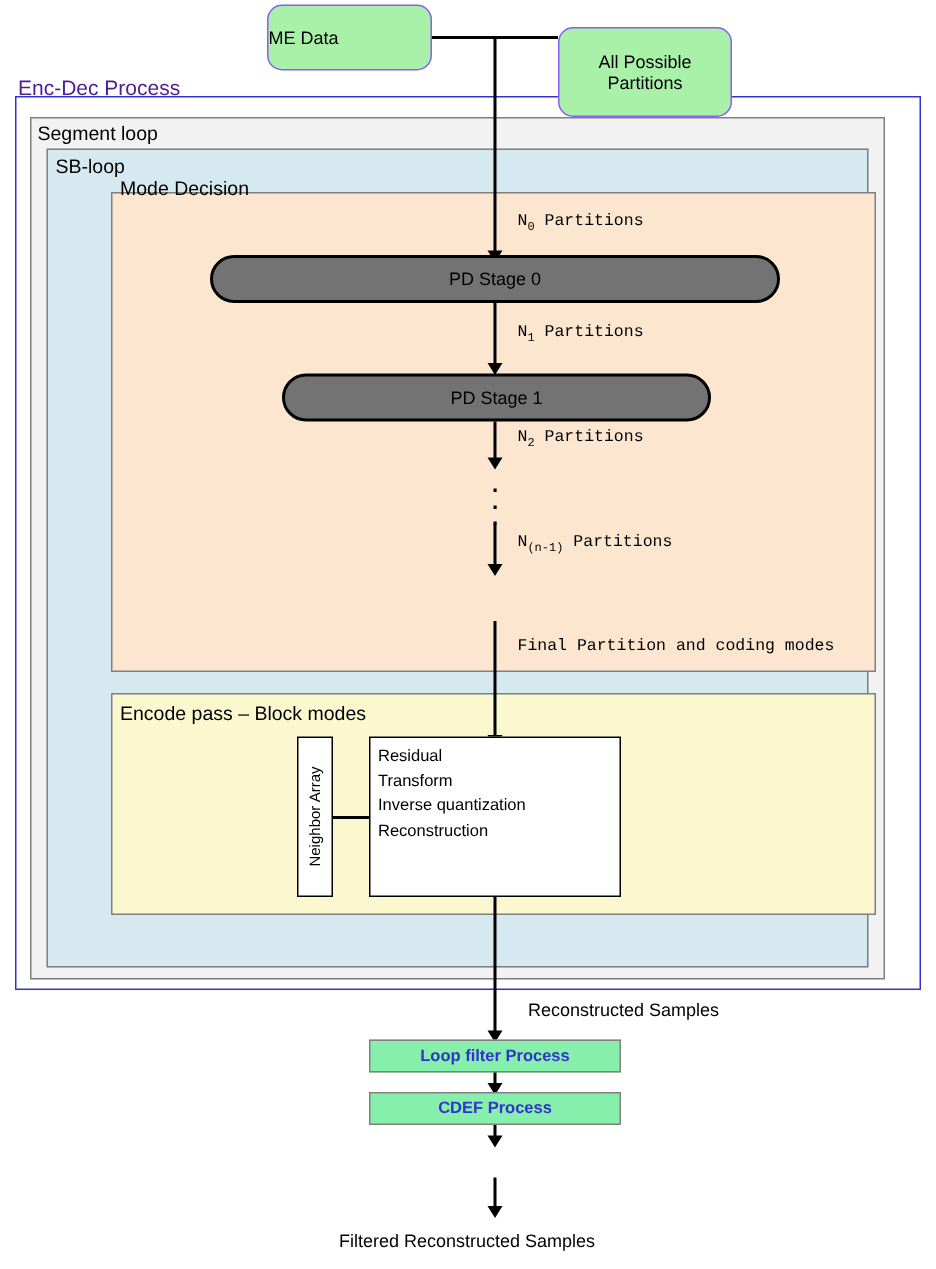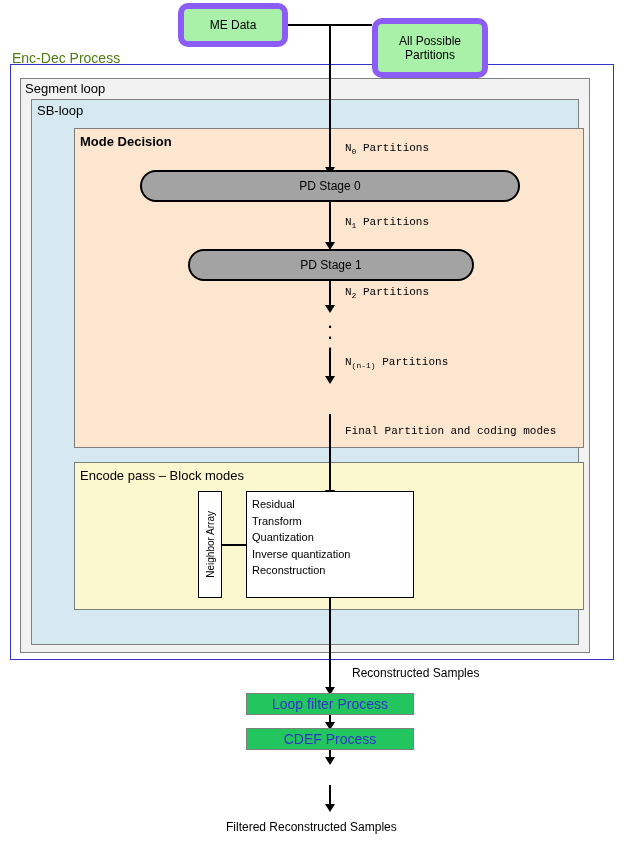--- a/index.html
+++ b/index.html
@@ -17,39 +17,38 @@
     width: 624px;
     height: 846px;
     overflow: hidden;
     background: #ffffff;
   }
   .abs { position: absolute; }
 
   
   .top-box {
     background: #a9f0a9;
-    border: 6px solid #8b5cf6;
+    border: 1px solid #8b5cf6;
     border-radius: 10px;
     display: flex;
     align-items: center;
-    justify-content: center;
     text-align: center;
     font-size: 12px;
     line-height: 14px;
     box-sizing: border-box;
   }
 
   
   .enc-dec-border {
     border: 1px solid #3333cc;
     box-sizing: border-box;
     background: transparent;
   }
   .enc-dec-label {
-    color: #4d7c0f;
+    color: #4c1d95;
     font-size: 14px;
   }
   .segment-loop {
     border: 1px solid #7f7f7f;
     background: #f2f2f2;
     box-sizing: border-box;
   }
   .sb-loop {
     border: 1px solid #7f7f7f;
     background: #d6e8f0;
@@ -65,40 +64,41 @@
     background: #fbf8cf;
     box-sizing: border-box;
   }
   .container-title {
     font-size: 13px;
     color: #000;
   }
 
   
   .pd-stage {
-    background: #a3a3a3;
+    background: #737373;
     border: 2px solid #000000;
     border-radius: 16px;
     display: flex;
     align-items: center;
     justify-content: center;
     font-size: 12px;
     box-sizing: border-box;
   }
 
   
   .proc-box {
-    background: #22c55e;
+    background: #86efac;
     border: 1px solid #808080;
     display: flex;
     align-items: center;
     justify-content: center;
     color: #3333cc;
-    font-size: 14px;
-    box-sizing: border-box;
+    font-size: 11px;
+    box-sizing: border-box;
+    font-weight: bold;
   }
 
   
   .neighbor-array {
     background: #ffffff;
     border: 1px solid #000000;
     box-sizing: border-box;
     display: flex;
     align-items: center;
     justify-content: center;
@@ -142,21 +142,21 @@
   <div class="abs enc-dec-border" style="left:10px; top:64px; width:604px; height:596px;"></div>
   <div class="abs enc-dec-label" style="left:12px; top:50px;">Enc-Dec Process</div>
 
   <div class="abs segment-loop" style="left:20px; top:78px; width:570px; height:575px;"></div>
   <div class="abs container-title" style="left:25px; top:81px;">Segment loop</div>
 
   <div class="abs sb-loop" style="left:31px; top:99px; width:548px; height:546px;"></div>
   <div class="abs container-title" style="left:37px; top:103px;">SB-loop</div>
 
   <div class="abs mode-decision" style="left:74px; top:128px; width:510px; height:320px;"></div>
-  <div class="abs container-title" style="left:80px; top:134px;font-weight:bold;">Mode Decision</div>
+  <div class="abs container-title" style="left:80px; top:118px;">Mode Decision</div>
 
   <div class="abs encode-pass" style="left:74px; top:462px; width:510px; height:148px;"></div>
   <div class="abs container-title" style="left:80px; top:468px;">Encode pass – Block modes</div>
 
   <div class="abs top-box" style="left:178px; top:3px; width:110px; height:44px;">
     <span>ME Data</span>
   </div>
   <div class="abs top-box" style="left:372px; top:18px; width:116px; height:60px; padding:0 6px;">
     <span>All Possible Partitions</span>
   </div>
@@ -207,21 +207,20 @@
   <div class="abs arrowhead" style="left:325px; top:490px;"></div>
   <div class="abs lbl" style="left:345px; top:425px;">Final Partition and coding modes</div>
 
   <div class="abs neighbor-array" style="left:198px; top:491px; width:24px; height:107px;">
     <span>Neighbor Array</span>
   </div>
 
   <div class="abs block-ops" style="left:246px; top:491px; width:168px; height:107px;">
     <div>Residual</div>
     <div>Transform</div>
-    <div>Quantization</div>
     <div>Inverse quantization</div>
     <div>Reconstruction</div>
   </div>
 
   <div class="abs hline" style="left:222px; top:544px; width:24px;"></div>
 
   <div class="abs vline" style="left:329px; top:598px; height:92px;"></div>
   <div class="abs arrowhead" style="left:325px; top:687px;"></div>
   <div class="abs lbl-12" style="left:352px; top:666px;">Reconstructed Samples</div>
 

